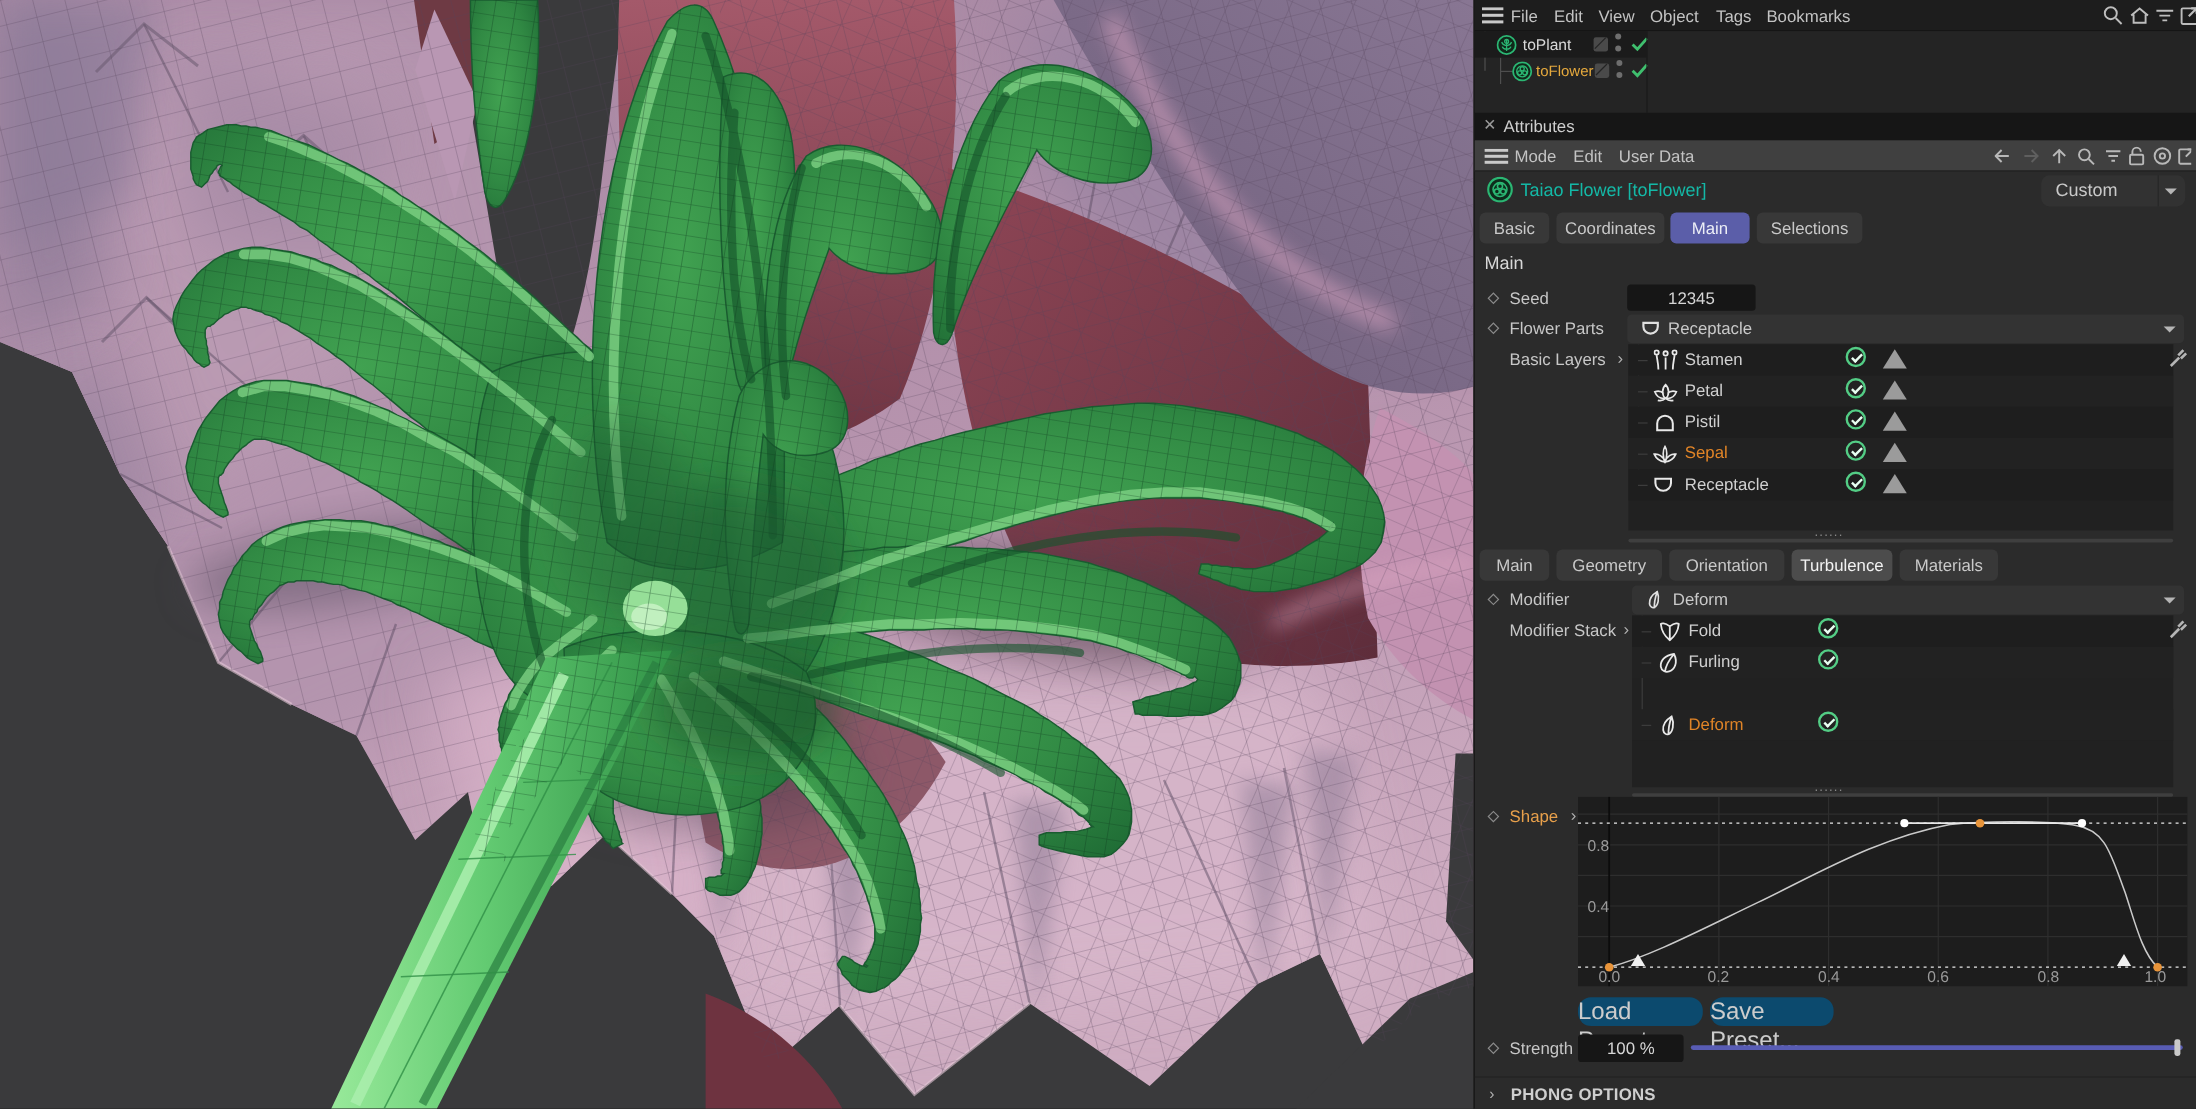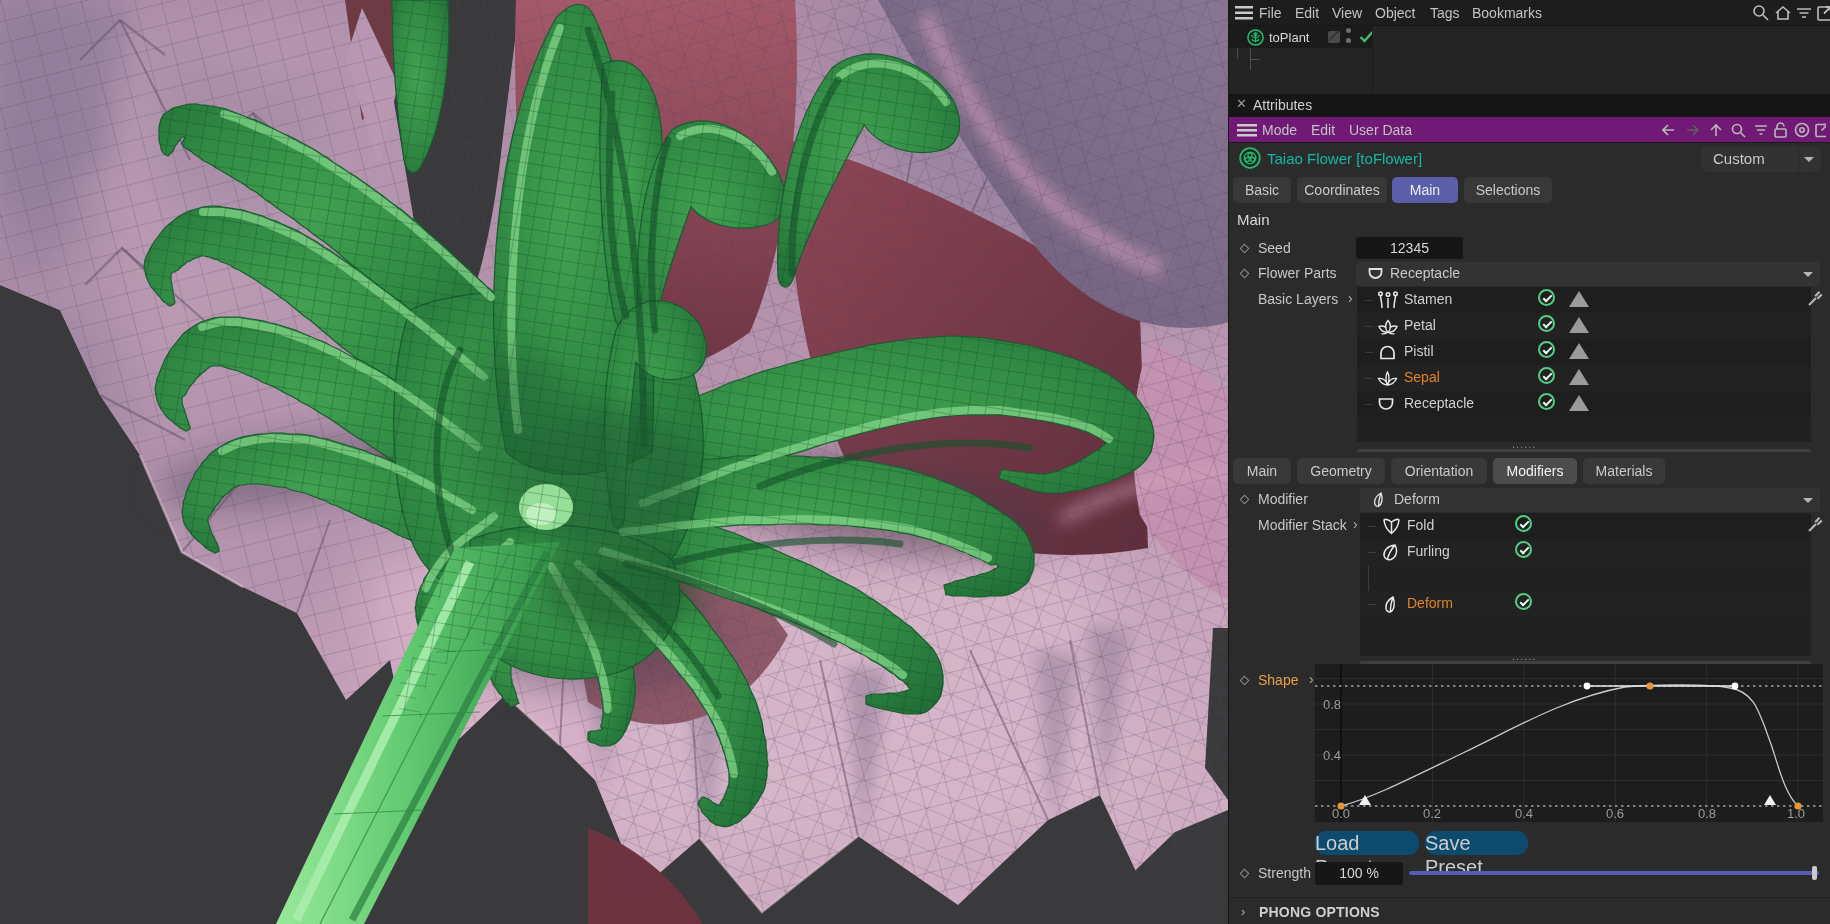--- a/index.html
+++ b/index.html
@@ -13,21 +13,21 @@
 #menubar .mi{position:absolute;top:5px;color:#c3c3c3;font-size:14px;}
 
 #objmgr{left:0;top:26px;width:602px;height:68px;background:#242424;padding-left:12px;}
 .objrow{position:absolute;left:0;width:602px;height:22px;}
 .objrow.sel{background:#1b1b1b;width:143px !important;}
 .slashbox{position:absolute;width:12px;height:12px;background:#4a4a4a;border-radius:2px;}
 .slashbox:after{content:"";position:absolute;left:1px;top:9px;width:13px;height:1px;background:#242424;transform:rotate(-45deg);transform-origin:left;}
 .dot{position:absolute;width:5px;height:5px;border-radius:50%;background:#6e6e6e;}
 
 #attrhead{left:0;top:94px;width:602px;height:23px;background:#161616;color:#cfcfcf;}
-#moderow{left:0;top:117px;width:602px;height:26px;background:#701a75;border-bottom:1px solid #1a1a1a;}
+#moderow{left:0;top:117px;width:602px;height:26px;background:#404040;border-bottom:1px solid #1a1a1a;}
 #moderow .mi{position:absolute;top:5px;color:#c3c3c3;font-size:14px;}
 
 .tabbtn{position:absolute;height:26px;background:#383838;border-radius:5px;color:#c9c9c9;font-size:14px;text-align:center;line-height:26px;}
 .tabbtn.bsel{background:#5b5ea9;color:#eceef6;}
 .tabbtn.gsel{background:#4c4c4c;color:#f2f2f2;}
 .diamond{position:absolute;width:7px;height:7px;border:1px solid #8a8a8a;transform:rotate(45deg);background:transparent;}
 .lbl{position:absolute;color:#c7c7c7;font-size:14px;}
 .inbox{position:absolute;background:#161616;border-radius:3px;color:#d6d6d6;font-size:14px;text-align:center;}
 .drop{position:absolute;background:#333333;border-radius:4px;color:#c9c9c9;font-size:14px;}
 .droparr{position:absolute;right:7px;top:50%;margin-top:-2px;width:0;height:0;border-left:5px solid transparent;border-right:5px solid transparent;border-top:5px solid #b5b5b5;}
@@ -282,20 +282,38 @@
             </g>
           </svg>
       <div class="abs" style="left:40px;top:4px;color:#d8d8d8;font-size:13px">toPlant</div>
       <div class="slashbox" style="left:99px;top:5px"></div>
       <div class="dot" style="left:117px;top:2px"></div>
       <div class="dot" style="left:117px;top:12px"></div>
       <svg class="abs" style="left:130px;top:4px" width="15" height="13" fill="none" stroke="#3fbf6e" stroke-width="2.4">
             <path d="M1.5 7 L5.5 11 L13.5 2"></path>
           </svg>
     </div>
+    <div class="objrow" style="top:22px">
+      <svg class="abs" style="left:31px;top:3px" width="17" height="17">
+            <circle cx="8.5" cy="8.5" r="7.6" fill="#10281a" stroke="#2bb673" stroke-width="1.5"></circle>
+            <g stroke="#2bb673" stroke-width="1.1" fill="none">
+              <circle cx="8.5" cy="8.5" r="4.6"></circle>
+              <circle cx="8.5" cy="6.3" r="1.7"></circle>
+              <circle cx="6.4" cy="9.7" r="1.7"></circle>
+              <circle cx="10.6" cy="9.7" r="1.7"></circle>
+            </g>
+          </svg>
+      <div class="abs" style="left:51px;top:4px;color:#e5a93d;font-size:12.5px">toFlower</div>
+      <div class="slashbox" style="left:100px;top:5px"></div>
+      <div class="dot" style="left:118px;top:2px"></div>
+      <div class="dot" style="left:118px;top:12px"></div>
+      <svg class="abs" style="left:130px;top:4px" width="15" height="13" fill="none" stroke="#3fbf6e" stroke-width="2.4">
+            <path d="M1.5 7 L5.5 11 L13.5 2"></path>
+          </svg>
+    </div>
     <div class="treeline" style="left:143px;top:0;width:1px;height:68px;background:#191919"></div>
   </div>
 
   <div class="abs" id="attrhead">
     <div class="abs" style="left:7px;top:2px;font-size:13px;color:#9a9a9a">✕</div>
     <div class="abs" style="left:24px;top:3px;font-size:14px">Attributes</div>
   </div>
 
   <div class="abs" id="moderow">
     <svg class="abs" style="left:8px;top:7px" width="20px" height="13">
@@ -416,21 +434,21 @@
   </div>
   <svg class="abs" style="left:578px;top:290px" width="17" height="17" fill="none" stroke="#b5b5b5">
         <path d="M2 15 L9 8 M8.2 6.2 L12.5 1.8 M14.8 4.5 L10.4 8.8" stroke-width="2.2"></path>
       </svg>
   <div class="rgrip" style="left:128px;top:449px;width:454px"></div>
   <div class="rdots" style="left:283px;top:438px">......</div>
 
   <div class="tabbtn" style="left:4px;top:458px;width:58px">Main</div>
   <div class="tabbtn" style="left:68px;top:458px;width:88px">Geometry</div>
   <div class="tabbtn" style="left:162px;top:458px;width:96px">Orientation</div>
-  <div class="tabbtn gsel" style="left:264px;top:458px;width:84px">Modifiers</div>
+  <div class="tabbtn gsel" style="left:264px;top:458px;width:84px">Turbulence</div>
   <div class="tabbtn" style="left:354px;top:458px;width:82px">Materials</div>
 
   <div class="diamond" style="left:12px;top:496px"></div>
   <div class="lbl" style="left:29px;top:491px">Modifier</div>
   <div class="drop" style="left:131px;top:488px;width:460px;height:24px">
     <svg class="abs" style="left:11px;top:3px" width="16" height="18" fill="none" stroke="#e0e0e0" stroke-width="1.4">
           <path d="M10 2 C5.5 4.7 3.2 8.2 3.6 12.2 C3.9 14.4 5.8 15.8 7.6 15.2 C10.7 14 12.2 7.4 10 2 Z M10 2 C8.2 7.4 7.3 11 7.7 16"></path>
         </svg>
     <div class="abs" style="left:34px;top:3px">Deform</div>
     <div class="droparr"></div>

